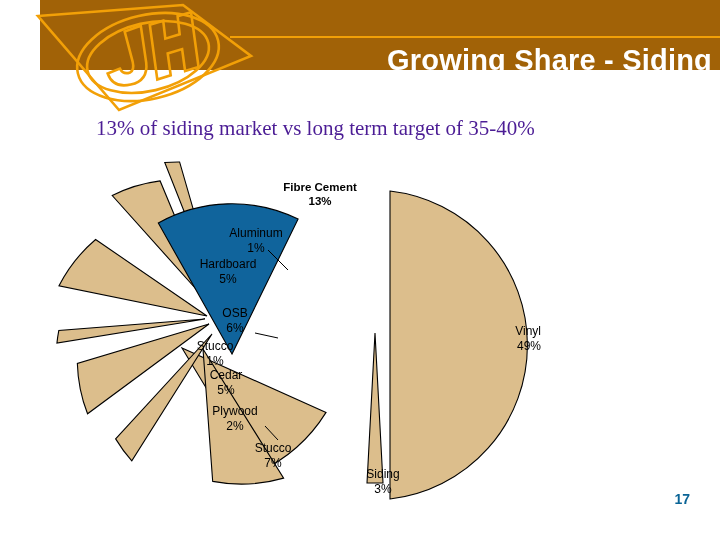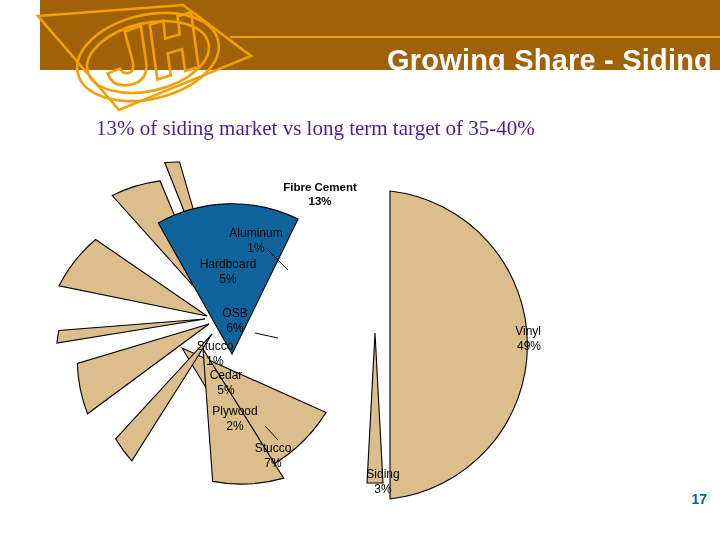--- a/index.html
+++ b/index.html
@@ -85,21 +85,21 @@
   .pie-label.bold {
     font-weight: bold;
     font-size: 11.5px;
   }
   .pie-label .lbl-name { display: block; }
   .pie-label .lbl-val  { display: block; }
 
   
   #page-number {
     position: absolute;
-    right: 13px;
+    right: 30px;
     bottom: 33px;
     color: #0A6496;
     font-size: 14px;
     font-weight: bold;
   }
 </style>
 </head>
 <body>
 
 <div id="slide-header">

